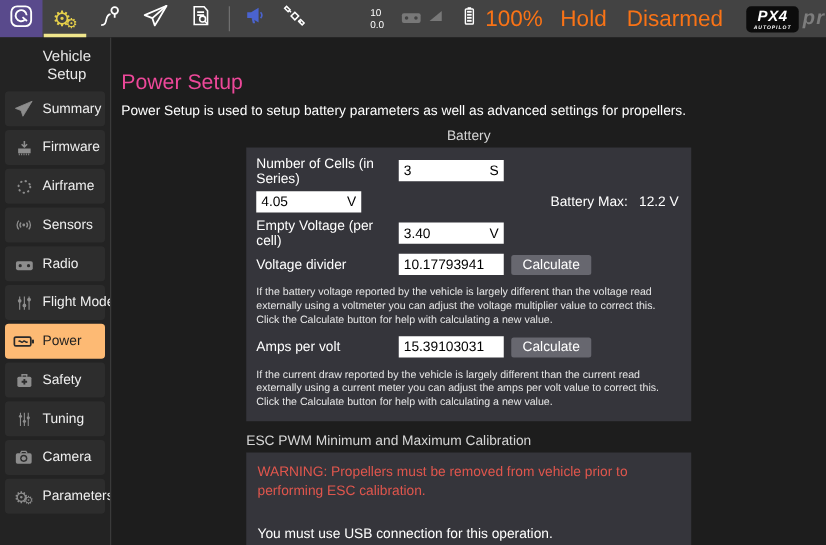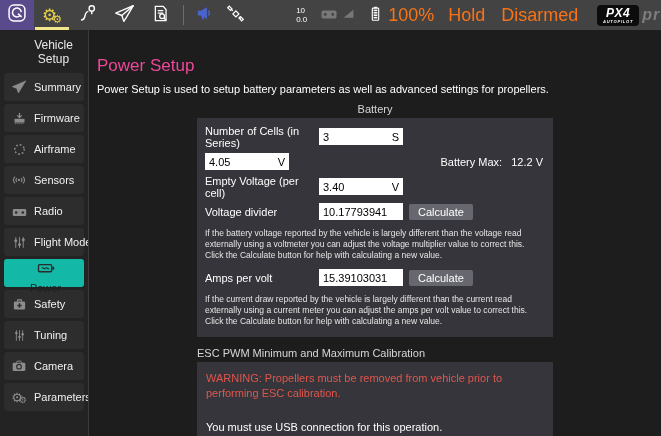--- a/index.html
+++ b/index.html
@@ -28,21 +28,21 @@
   .px4-name { font-size:12px; letter-spacing:.5px; }
   .px4-sub { font-size:4px; letter-spacing:.8px; margin-top:1px; }
   .px4-pro { font-size:16px; font-weight:bold; font-style:italic; color:#7d7d7d; margin-left:3px; letter-spacing:1px; }
   
   .body { flex:1; display:flex; min-height:0; }
   .sidebar { flex:0 0 88px; width:88px; background:#232323; }
   .sidebar-title { color:#e9e9e9; font-size:12px; text-align:center; padding:8px 0 7px;margin-left:19px; }
   .side-item { height:28px; margin:0 4px 3px; background:#2d2d2d; border-radius:3px; display:flex; align-items:center; gap:5px; padding:0 2px 0 5px; cursor:pointer; }
   .side-item .icon { width:20px; height:18px; color:#8d8d8d; display:flex; align-items:center; justify-content:center; flex:none; }
   .side-item .lbl { font-size:11px; color:#f0f0f0; white-space:nowrap; }
-  .side-item.active { background:#14b8a6;flex-direction:column; }
+  .side-item.active { background:#fdba74; }
   .side-item.active .lbl { color:#1f1f1f; }
   .side-item.active .icon { color:#2a2a2a; }
   .gears-side { color:#8d8d8d; line-height:1; display:flex; align-items:flex-start; }
   .gears-side .g1 { font-size:13px; } .gears-side .g2 { font-size:9px; margin-left:-4px; position:relative; top:5px; }
   
   .content { flex:1; background:#1d1d1d; border-left:1px solid #3a3a3a; padding:6px 0 0 8px; overflow:hidden; }
   .page-title { font-size:17px; color:#ec4899; margin:20px 0 7px; }
   .page-desc { font-size:11px; color:#fff; margin-bottom:8px; }
   .panel-col { margin-left:100px; width:356px; }
   .section-label { font-size:11px; color:#d6d6d6; margin-bottom:3px; }

